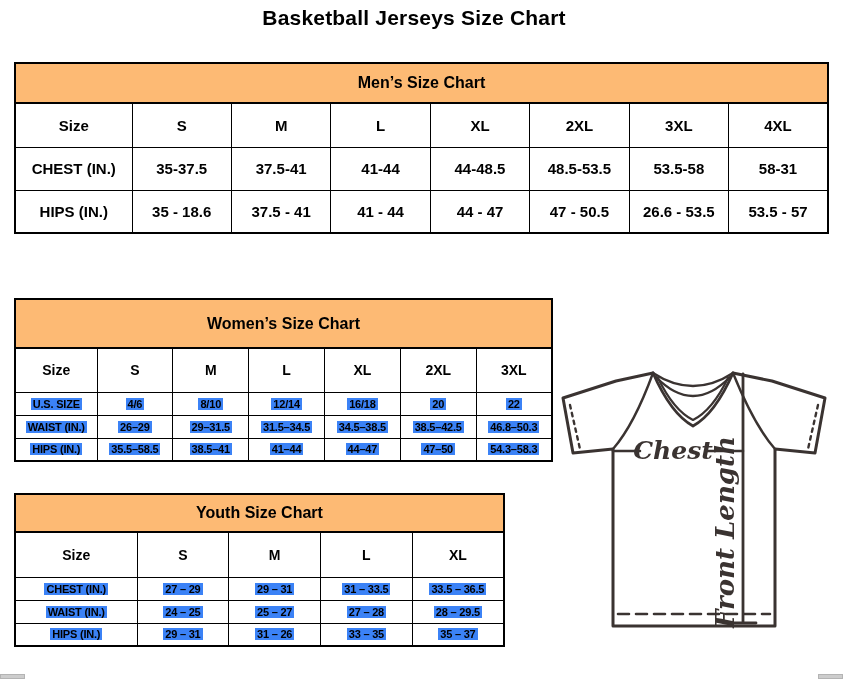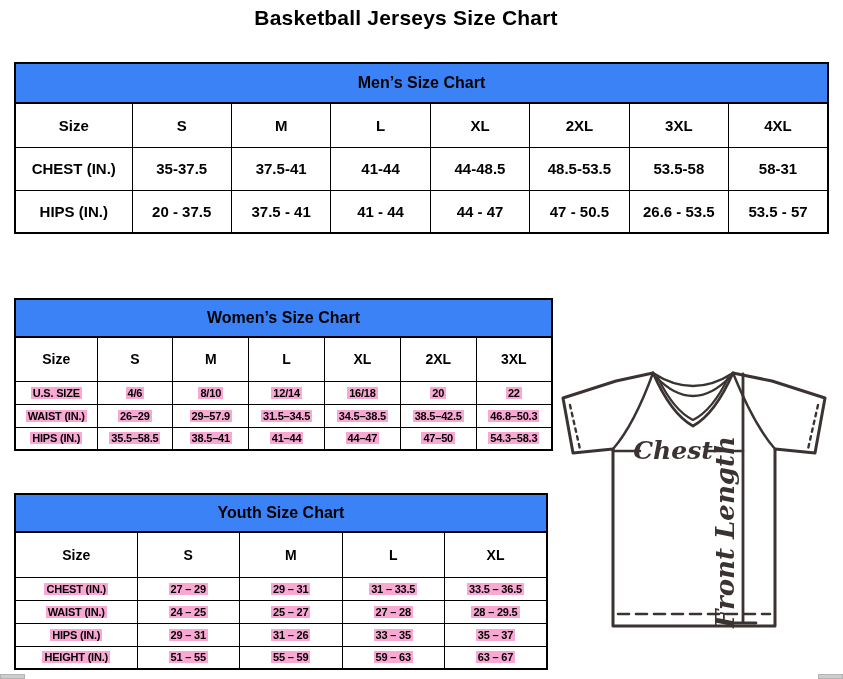--- a/index.html
+++ b/index.html
@@ -2,50 +2,50 @@
 <html><head>
 <meta charset="utf-8">
 <style>
   html,body{margin:0;padding:0;}
   body{
     width:843px;height:679px;position:relative;background:#ffffff;
     font-family:"Liberation Sans",sans-serif;color:#000;overflow:hidden;
   }
   .page-title{
     position:absolute;top:6px;left:0;width:812px;text-align:center;
-    font-size:21px;font-weight:bold;letter-spacing:0.2px;
+    font-size:21px;font-weight:bold;letter-spacing:0.2px;padding-left:8px;
   }
   table{
     border-collapse:collapse;table-layout:fixed;position:absolute;background:#fff;
     border:2px solid #000;
   }
   th,td{
     border:1px solid #000;text-align:center;vertical-align:middle;
     padding:0;font-weight:bold;overflow:hidden;white-space:nowrap;
   }
   tr.caption-row th{
-    background:#3b82f6;font-size:16px;border-bottom:2px solid #000;
+    background:#fdba74;font-size:16px;border-bottom:2px solid #000;
   }
   
   .t-mens{left:14px;top:62px;width:815px;}
   .t-mens th,.t-mens td{font-size:15px;}
   .t-mens tr.caption-row{height:40px;}
   .t-mens tr.head-row{height:44px;}
   .t-mens tr.data-row{height:43px;}
   
   .t-womens{left:14px;top:298px;width:539px;}
-  .t-womens tr.caption-row{height:38px;margin-left:40px;}
+  .t-womens tr.caption-row{height:49px;margin-left:40px;}
   .t-womens tr.head-row{height:44px;font-size:14px;}
   .t-womens tr.data-row{height:23px;font-size:11px;letter-spacing:-0.2px;}
   
-  .t-youth{left:14px;top:493px;width:534px;padding-left:27px;}
+  .t-youth{left:14px;top:493px;width:491px;padding-left:27px;}
   .t-youth tr.caption-row{height:38px;}
   .t-youth tr.head-row{height:45px;font-size:14px;}
   .t-youth tr.data-row{height:23px;font-size:11px;letter-spacing:-0.2px;}
-  .hl{background:#f9a8d4;padding:0 2px;}
+  .hl{background:#3b82f6;padding:0 2px;}
   
   .jersey-wrap{position:absolute;left:556px;top:364px;width:276px;height:272px;}
   .jersey-wrap svg{display:block;width:100%;height:100%;}
   
   .sb{position:absolute;height:5px;width:25px;background:#cdcdcd;border:1px solid #b4b4b4;box-sizing:border-box;}
   .sb-left{left:0;bottom:0;}
   .sb-right{right:0;bottom:0;}
 </style>
 </head>
 <body>
@@ -82,21 +82,21 @@
     <td>35-37.5</td>
     <td>37.5-41</td>
     <td>41-44</td>
     <td>44-48.5</td>
     <td>48.5-53.5</td>
     <td>53.5-58</td>
     <td>58-31</td>
   </tr>
   <tr class="data-row">
     <td>HIPS (IN.)</td>
-    <td>20 - 37.5</td>
+    <td>35 - 18.6</td>
     <td>37.5 - 41</td>
     <td>41 - 44</td>
     <td>44 - 47</td>
     <td>47 - 50.5</td>
     <td>26.6 - 53.5</td>
     <td>53.5 - 57</td>
   </tr>
 </tbody>
   </table>
 
@@ -128,21 +128,21 @@
     <td><span class="hl">4/6</span></td>
     <td><span class="hl">8/10</span></td>
     <td><span class="hl">12/14</span></td>
     <td><span class="hl">16/18</span></td>
     <td><span class="hl">20</span></td>
     <td><span class="hl">22</span></td>
   </tr>
   <tr class="data-row">
     <td><span class="hl">WAIST (IN.)</span></td>
     <td><span class="hl">26–29</span></td>
-    <td><span class="hl">29–57.9</span></td>
+    <td><span class="hl">29–31.5</span></td>
     <td><span class="hl">31.5–34.5</span></td>
     <td><span class="hl">34.5–38.5</span></td>
     <td><span class="hl">38.5–42.5</span></td>
     <td><span class="hl">46.8–50.3</span></td>
   </tr>
   <tr class="data-row">
     <td><span class="hl">HIPS (IN.)</span></td>
     <td><span class="hl">35.5–58.5</span></td>
     <td><span class="hl">38.5–41</span></td>
     <td><span class="hl">41–44</span></td>
@@ -185,27 +185,20 @@
     <td><span class="hl">25 – 27</span></td>
     <td><span class="hl">27 – 28</span></td>
     <td><span class="hl">28 – 29.5</span></td>
   </tr>
   <tr class="data-row">
     <td><span class="hl">HIPS (IN.)</span></td>
     <td><span class="hl">29 – 31</span></td>
     <td><span class="hl">31 – 26</span></td>
     <td><span class="hl">33 – 35</span></td>
     <td><span class="hl">35 – 37</span></td>
-  </tr>
-  <tr class="data-row">
-    <td><span class="hl">HEIGHT (IN.)</span></td>
-    <td><span class="hl">51 – 55</span></td>
-    <td><span class="hl">55 – 59</span></td>
-    <td><span class="hl">59 – 63</span></td>
-    <td><span class="hl">63 – 67</span></td>
   </tr>
 </tbody>
   </table>
 
 <div class="jersey-wrap">
   <svg viewBox="0 0 276 270" xmlns="http://www.w3.org/2000/svg">
     <g fill="none" stroke="#3a3331" stroke-width="3" stroke-linejoin="round" stroke-linecap="round">
 
       <path d="M 97,8 L 60,16 L 7,33 L 17,88 L 57,84 L 57,261 L 219,261 L 219,84 L 259,88 L 269,33 L 216,16 L 177,8"></path>
 

